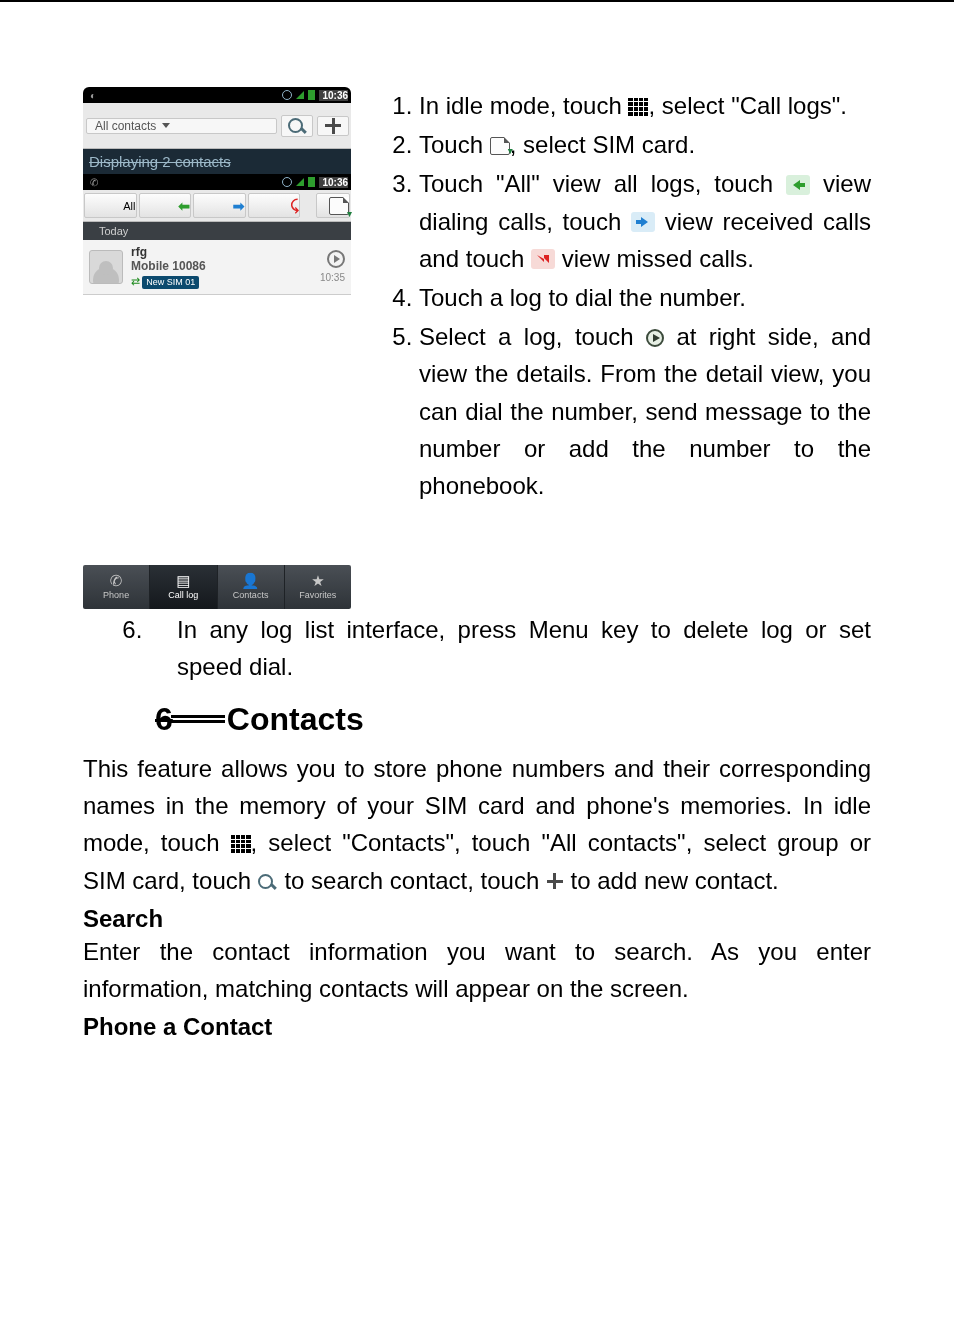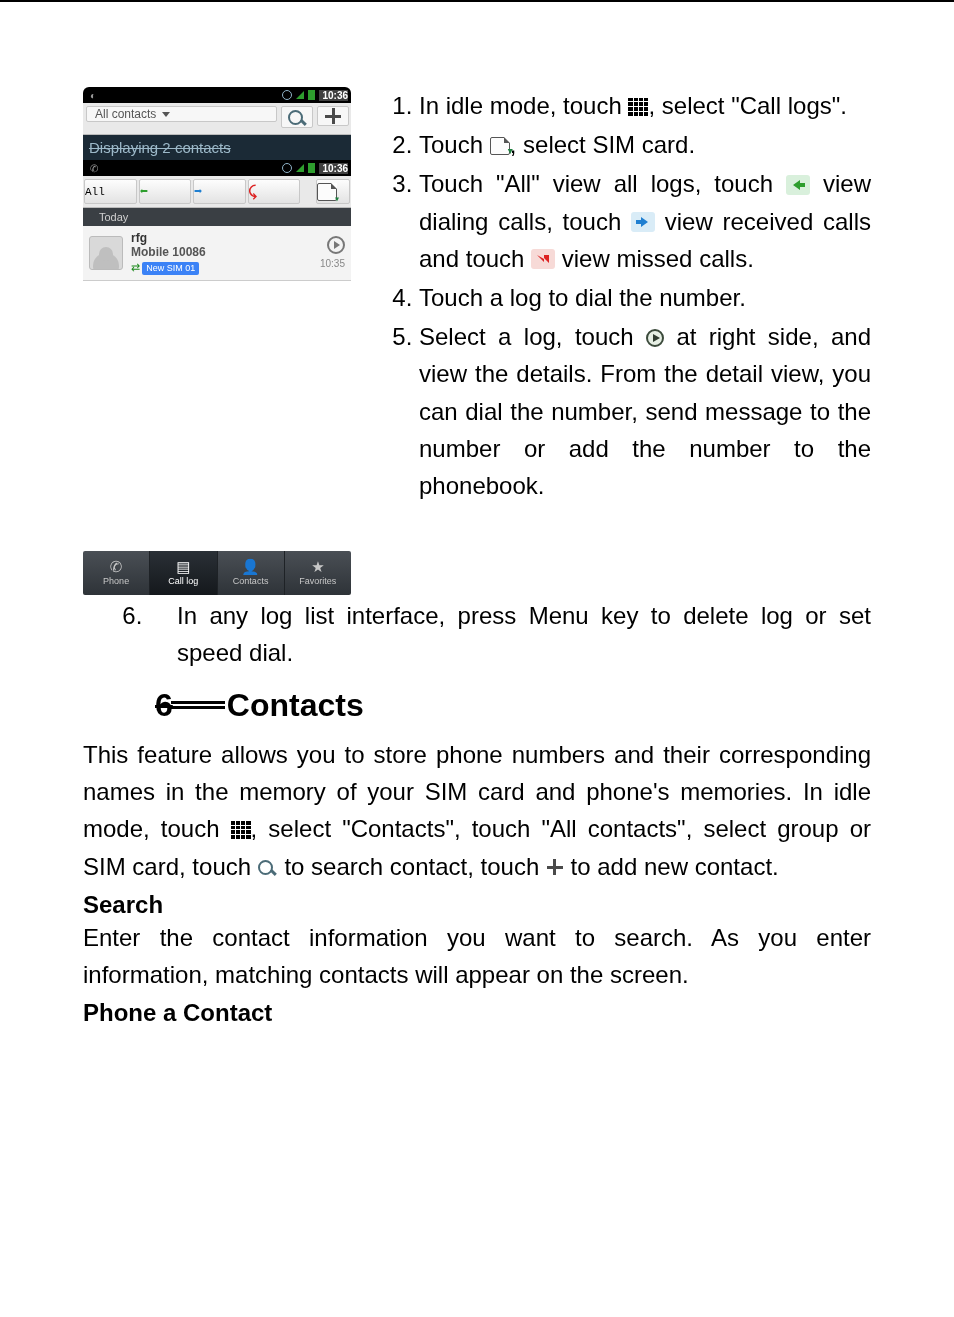--- a/index.html
+++ b/index.html
@@ -122,22 +122,22 @@
   }
   .status-bat {
     width: 7px; height: 10px; background:#2e9e2e; display:inline-block;
   }
   .status-ring {
     width:10px;height:10px;border:1.5px solid #8fb3c8;border-radius:50%;
     display:inline-block;
   }
 
   .contacts-row {
-    display: flex; height: 32px; background: #e9e9e9;
-    border-bottom: 1px solid #bbb; align-items: flex-start;
+    display: flex; height: 46px; background: #e9e9e9;
+    border-bottom: 1px solid #bbb; align-items: center;
   }
   .contacts-row .dropdown {
     flex: 1; display: flex; align-items: center;
     padding: 0 8px; font-size: 12px; color: #555;
     border: 1px solid #c8c8c8; margin: 3px 2px 3px 3px;
     background: #f7f7f7; border-radius: 2px;
   }
   .contacts-row .dropdown::after {
     content: ""; margin-left: 6px;
     border-left: 4px solid transparent;
@@ -156,22 +156,22 @@
     text-decoration: line-through;
   }
 
   .logs-topbar {
     display: flex; height: 32px; background: #e9e9e9;
     border-bottom: 1px solid #bbb;
   }
   .logs-topbar .seg {
     flex:1; border:1px solid #c8c8c8; margin:3px 1px;
     background: linear-gradient(#fdfdfd,#e3e3e3);
-    display:flex;align-items:center;justify-content:flex-start;
-    font-size: 11px; border-radius:2px;font-family:Liberation Mono, monospace;
+    display:flex;align-items:center;justify-content:flex-end;
+    font-size: 11px; border-radius:2px;
   }
   .arrow { font-size: 14px; font-weight: bold; }
   .arrow.green { color: #2e9e2e; }
   .arrow.blue { color: #1f7fd1; }
   .arrow.red  { color: #d22; }
   .today-strip {
     background:#3a3f44; color:#cfcfcf; font-size:11px;
     padding:3px 16px;
   }
   .log-item {
@@ -187,21 +187,21 @@
   .log-avatar::before{
     content:""; width:14px;height:14px;border-radius:50%;
     background:#bfbfbf; position:relative; top:-8px;
     box-shadow: 0 12px 0 6px #bfbfbf;
   }
   .log-details { flex:1; font-size:12px; line-height:1.2; color:#222; }
   .log-details .name { font-weight:bold; color:#333;}
   .log-details .sub { color:#777; }
   .log-details .sub b { color:#555; }
   .sim-pill {
-    display:inline-block; background:#3b82f6; color:#fff;
+    display:inline-block; background:#0c4a6e; color:#fff;
     font-size:9px; padding:1px 4px; border-radius:2px; margin-top:2px;
   }
   .log-right { text-align:right; font-size:10px; color:#888; }
   .play-ic {
     width:18px;height:18px;border:2px solid #777;border-radius:50%;
     display:inline-flex;align-items:center;justify-content:center;
     margin-bottom:4px;
   }
   .play-ic::before{
     content:"";border-left:6px solid #777;border-top:4px solid transparent;

